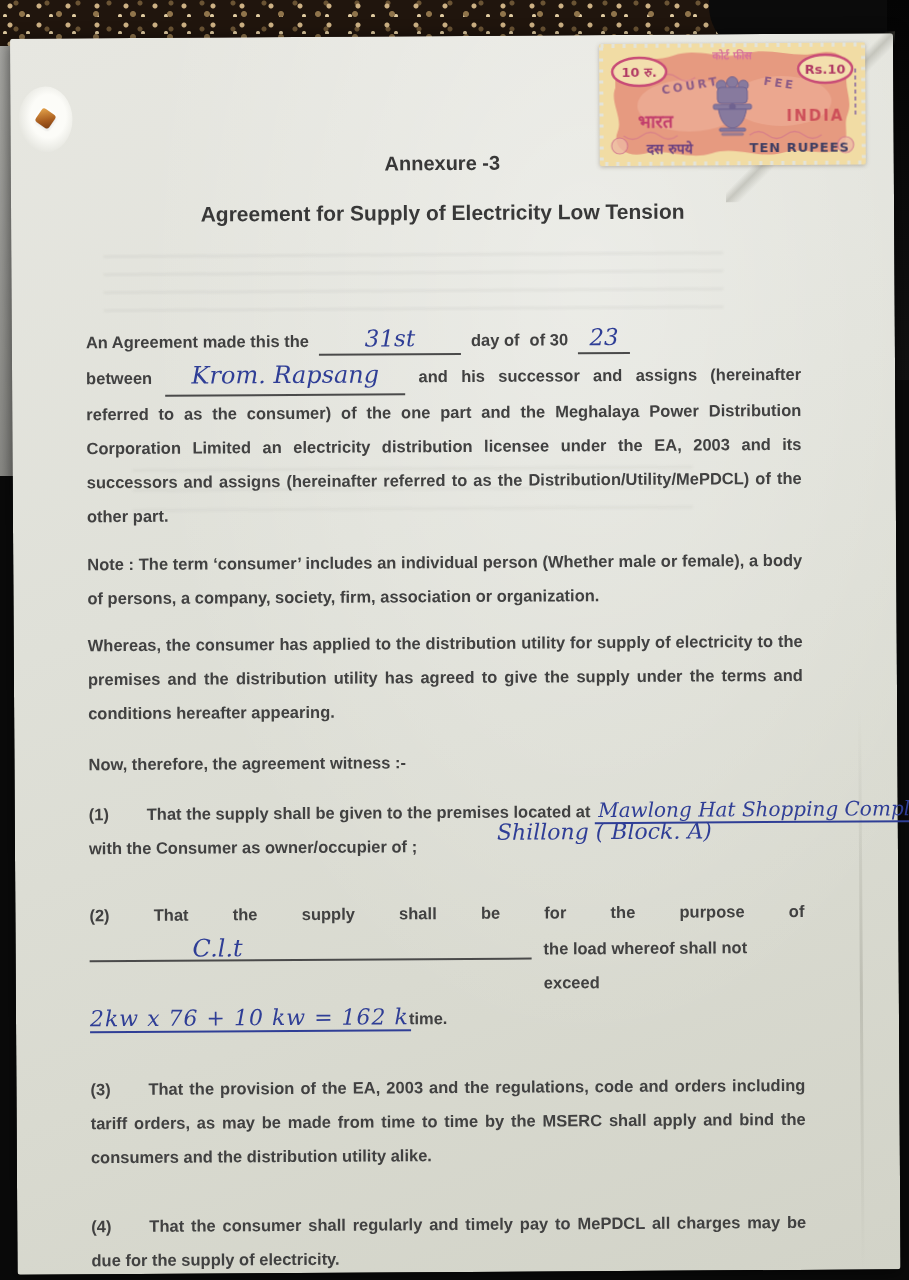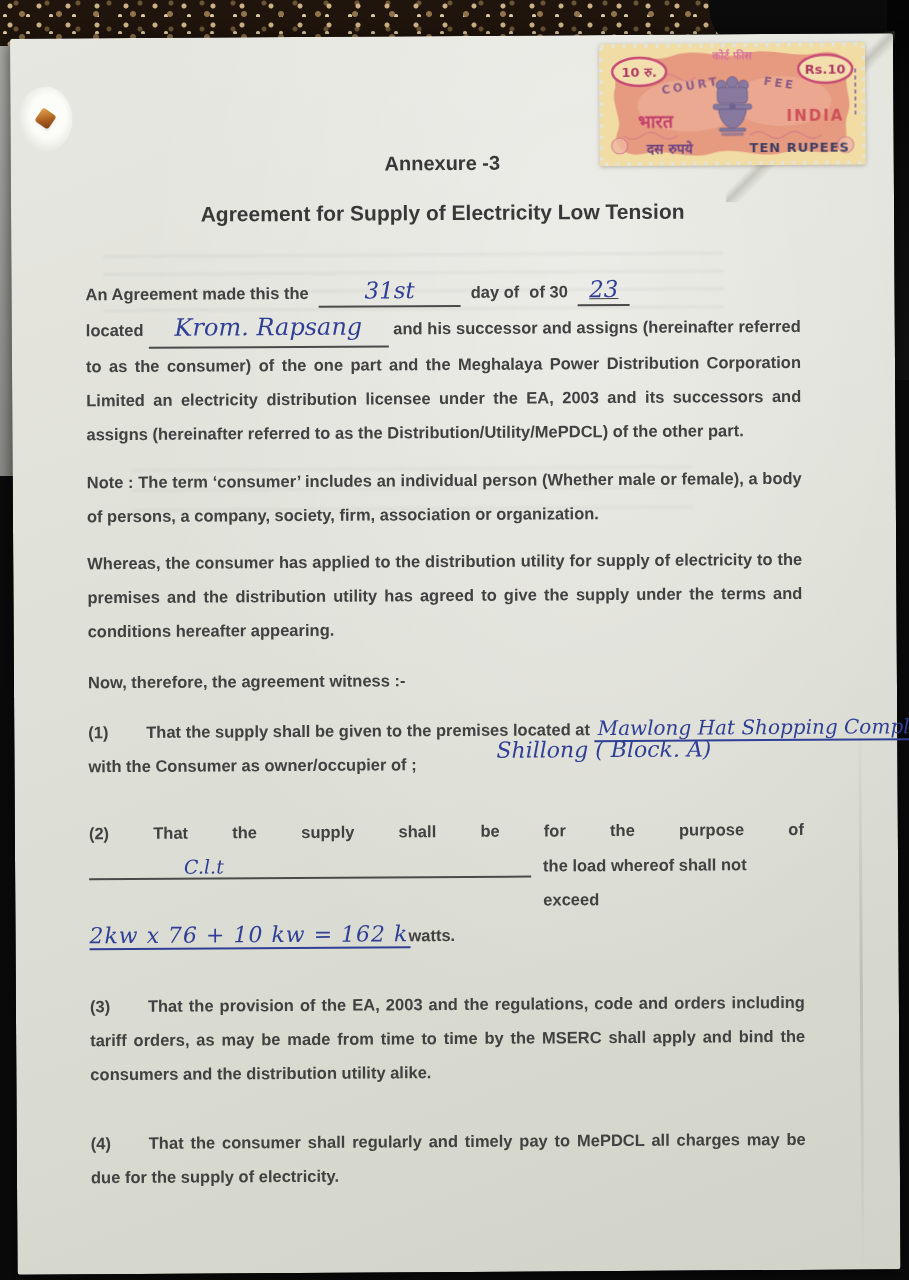--- a/index.html
+++ b/index.html
@@ -80,44 +80,44 @@
   .para{line-height:34px;text-align:justify;margin:0;}
   .hand{
     font-family:"DejaVu Serif", serif;font-style:italic;font-weight:normal;
     color:#2f3e96;
   }
   
   .line-first{display:flex;align-items:baseline;gap:10px;margin-top:50px;line-height:34px;}
   .line-first .seg{flex:0 0 auto;}
   .blank{border-bottom:2px solid #4a4a4a;text-align:center;height:30px;}
   .line-first .blank{flex:1 1 auto;}
-  .blank.day{max-width:142px;}
+  .blank.day{max-width:142px;margin-top:48px;}
   .blank.month{max-width:168px;}
-  .blank.year{flex:0 0 52px;text-decoration:underline;}
+  .blank.year{flex:0 0 52px;}
   .blank .hand{font-size:23px;line-height:28px;}
   .name-blank{display:inline-block;width:240px;border-bottom:2px solid #4a4a4a;
     text-align:center;vertical-align:baseline;}
   .name-blank .hand{font-size:24px;}
   .note-para{margin-top:14px;}
   .whereas-para{margin-top:13px;}
   .now-para{margin-top:17px;text-align:left;}
   .cnum{display:inline-block;width:58px;}
   
   .clause1{margin-top:15px;}
   .c1-line1{white-space:nowrap;line-height:34px;}
   .c1-hand1{font-size:20px;border-bottom:2px solid #2f3e96;padding:0 3px;}
   .c1-line2{position:relative;line-height:34px;}
   .c1-hand2{position:absolute;left:408px;top:-13px;font-size:22px;white-space:nowrap;}
   
   .clause2{margin-top:33px;}
   .c2-line1{line-height:34px;text-align:justify;text-align-last:justify;}
   .c2-line2{display:flex;align-items:baseline;gap:12px;line-height:34px;}
   .purpose-blank{flex:0 0 442px;border-bottom:2px solid #4a4a4a;box-sizing:border-box;
     text-align:left;padding-left:95px;height:30px;}
-  .purpose-blank .hand{font-size:19px;}
+  .purpose-blank .hand{font-size:24px;margin-left:8px;}
   .c2-line3{line-height:34px;}
   .load-hand{font-size:22px;border-bottom:2px solid #2f3e96;letter-spacing:1px;padding-right:2px;}
   .watts{margin-left:-2px;}
   
   .clause3,.clause4{margin-top:35px;}
 </style>
 </head>
 <body>
 
 <div class="scene">
@@ -180,21 +180,21 @@
 
       <div class="line-first">
         <span class="seg">An Agreement made this the</span>
         <span class="blank day"><span class="hand">31st</span></span>
         <span class="seg">day of</span>
         <span class="seg">of 30</span>
         <span class="blank year"><span class="hand">23</span></span>
       </div>
 
       <p class="para">
-        <span>located</span>
+        <span>between</span>
         <span class="name-blank"><span class="hand">Krom. Rapsang</span></span>
         <span>and his successor and assigns (hereinafter referred to as the consumer) of the one part and the Meghalaya Power Distribution Corporation Limited an electricity distribution licensee under the EA, 2003 and its successors and assigns (hereinafter referred to as the Distribution/Utility/MePDCL) of the other part.</span>
       </p>
 
       <p class="para note-para">Note : The term ‘consumer’ includes an individual person (Whether male or female), a body of persons, a company, society, firm, association or organization.</p>
 
       <p class="para whereas-para">Whereas, the consumer has applied to the distribution utility for supply of electricity to the premises and the distribution utility has agreed to give the supply under the terms and conditions hereafter appearing.</p>
 
       <p class="para now-para">Now, therefore, the agreement witness :-</p>
 
@@ -209,21 +209,21 @@
         </div>
       </div>
 
       <div class="clause2">
         <div class="c2-line1">(2) That the supply shall be for the purpose of</div>
         <div class="c2-line2">
           <span class="purpose-blank"><span class="hand">C.l.t</span></span>
           <span>the load whereof shall not exceed</span>
         </div>
         <div class="c2-line3">
-          <span class="hand load-hand">2kw x 76 + 10 kw = 162 k</span><span class="watts">watts.</span>
+          <span class="hand load-hand">2kw x 76 + 10 kw = 162 k</span><span class="watts">time.</span>
         </div>
       </div>
 
       <p class="para clause3">
         <span class="cnum">(3)</span><span>That the provision of the EA, 2003 and the regulations, code and orders including tariff orders, as may be made from time to time by the MSERC shall apply and bind the consumers and the distribution utility alike.</span>
       </p>
 
       <p class="para clause4">
         <span class="cnum">(4)</span><span>That the consumer shall regularly and timely pay to MePDCL all charges may be due for the supply of electricity.</span>
       </p>

